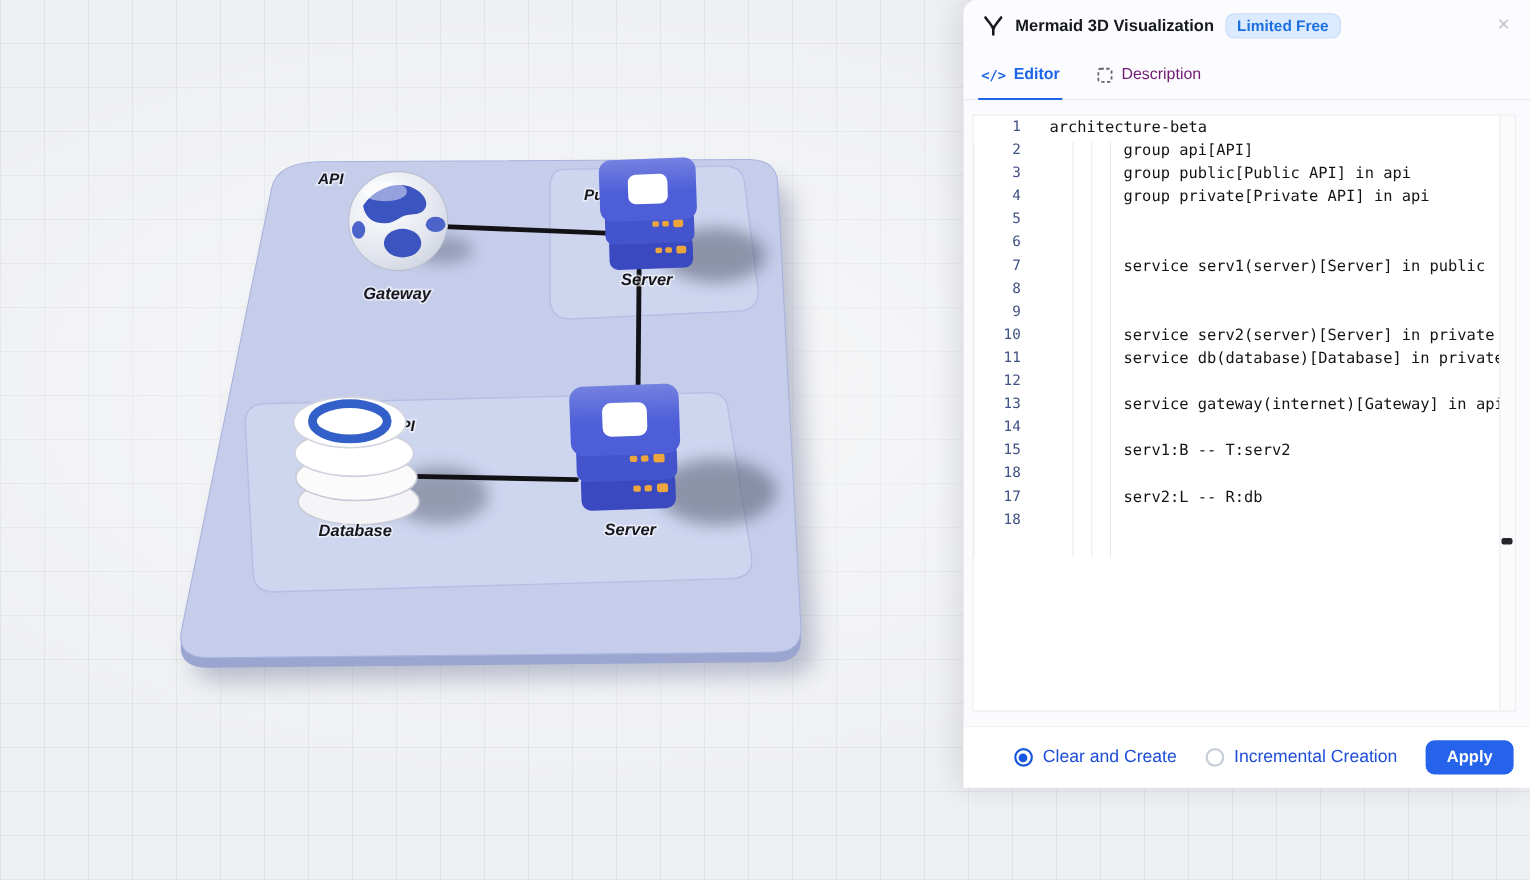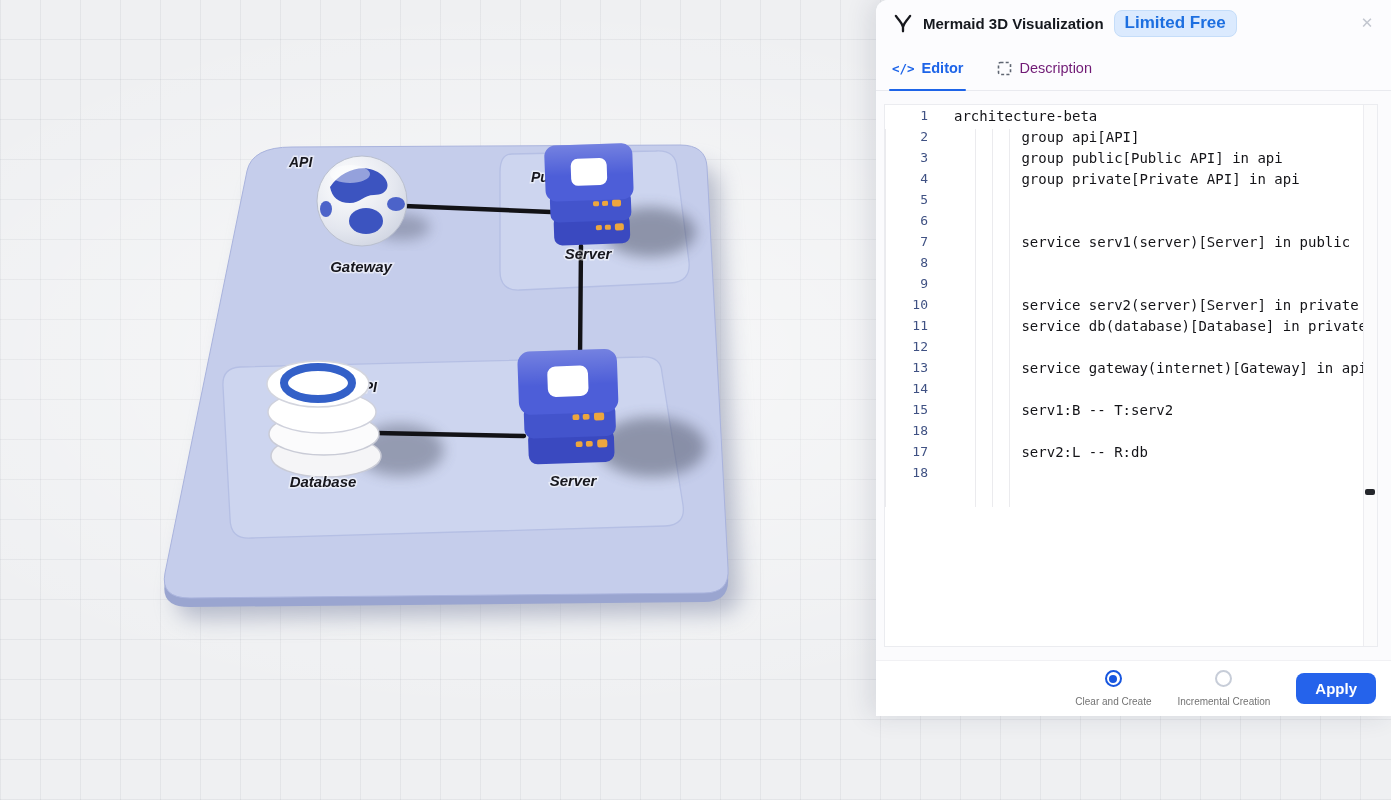--- a/index.html
+++ b/index.html
@@ -16,21 +16,21 @@
   .lbl{font:italic 700 15px "Liberation Sans",sans-serif;fill:#17171d;
        paint-order:stroke;stroke:#ffffff;stroke-width:3px;stroke-opacity:.55;}
   .lbl.small{font-size:14px;}
 
   
   .panel{position:absolute;left:876px;top:0;width:515px;height:716px;background:#fbfbfd;
          border-radius:12px 0 0 0;box-shadow:-6px 0 26px rgba(30,40,70,.12);}
   .hdr{position:relative;height:46px;display:flex;align-items:center;padding:0 16px;
        background:#fcfcfe;border-radius:12px 0 0 0;}
   .title{font-size:15px;font-weight:700;color:#15181e;margin-left:9px;}
-  .badge{margin-left:10px;font-size:17px;font-weight:600;color:#1d6fe0;background:#dbeafe;
+  .badge{margin-left:10px;font-size:14px;font-weight:600;color:#1d6fe0;background:#dbeafe;
          border:1px solid #c5ddf9;border-radius:8px;padding:2px 10px 3px;}
   .close{position:absolute;right:11px;top:10px;width:26px;height:26px;background:none;border:none;
          font-size:15px;color:#c2c6cf;cursor:pointer;line-height:26px;text-align:center;padding:0;}
 
   .tabs{height:44px;display:flex;align-items:stretch;gap:34px;padding:0 16px;background:#fcfcfe;
         border-bottom:1px solid #e9eaef;}
   .tab{position:relative;display:flex;align-items:center;gap:7px;font-size:14.5px;color:#701a75;cursor:pointer;}
   .tab .code-glyph{font:700 12.5px "DejaVu Sans Mono",monospace;}
   .tab.active{color:#1d64e8;font-weight:600;}
   .tab.active::after{content:"";position:absolute;left:-3px;right:-3px;bottom:-1px;height:2.5px;
@@ -47,21 +47,21 @@
   .c{font:14px "DejaVu Sans Mono",monospace;white-space:pre;color:#141418;padding-left:17px;}
   .guide{position:absolute;top:24px;height:378px;width:0;border-left:1px solid #ebebee;}
   .guide:nth-of-type(1){left:73px}.guide:nth-of-type(2){left:90px}
   .guide:nth-of-type(3){left:107px}.guide:nth-of-type(4){left:124px}
   .vscroll{position:absolute;top:0;right:0;bottom:0;width:13px;background:#fbfbfc;border-left:1px solid #ededf1;}
   .marker{position:absolute;top:384px;left:1px;width:10px;height:6px;background:#24262b;border-radius:2px;}
 
   
   .foot{position:absolute;left:0;right:0;bottom:0;height:56px;background:#fff;border-top:1px solid #f1f1f4;
         display:flex;align-items:center;justify-content:flex-end;gap:26px;padding:0 15px;box-sizing:border-box;}
-  .radio{display:flex;align-items:center;gap:9px;font-size:10px;color:#737373;cursor:pointer;flex-direction:column;}
+  .radio{display:flex;align-items:center;gap:9px;font-size:16px;color:#1d4ed8;cursor:pointer;}
   .rdot{position:relative;width:17px;height:17px;border-radius:50%;border:2px solid #c7cdd8;background:#fff;box-sizing:border-box;}
   .radio.checked .rdot{border-color:#1756df;}
   .radio.checked .rdot::after{content:"";position:absolute;inset:2.5px;border-radius:50%;background:#1756df;}
   .apply{height:31px;padding:0 19px;background:#2563eb;color:#fff;border:none;border-radius:8px;
          font-size:15px;font-weight:600;font-family:"Liberation Sans",sans-serif;cursor:pointer;}
 </style>
 </head>
 <body>
 
 <div class="stage">

